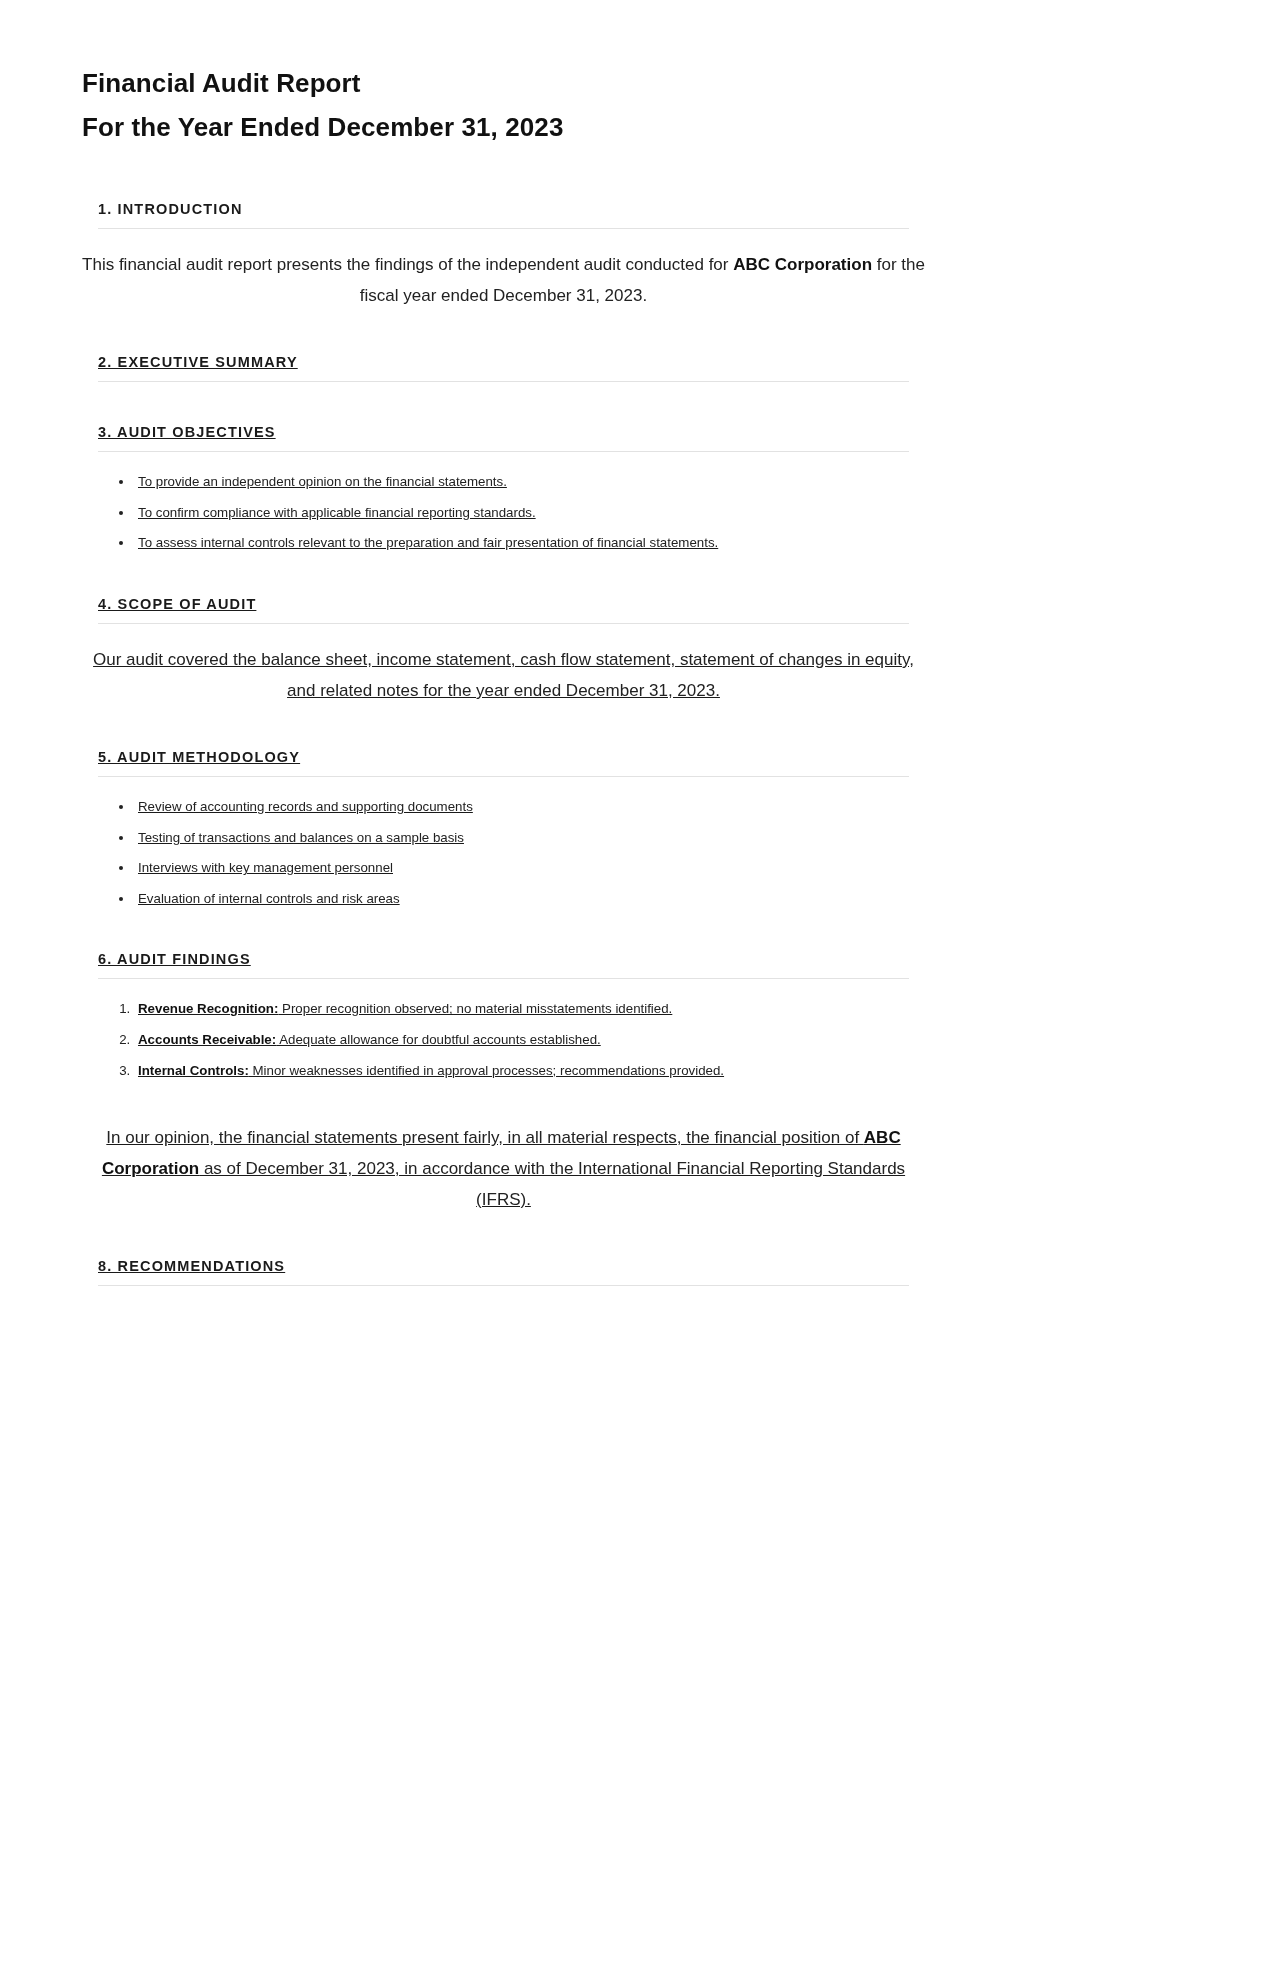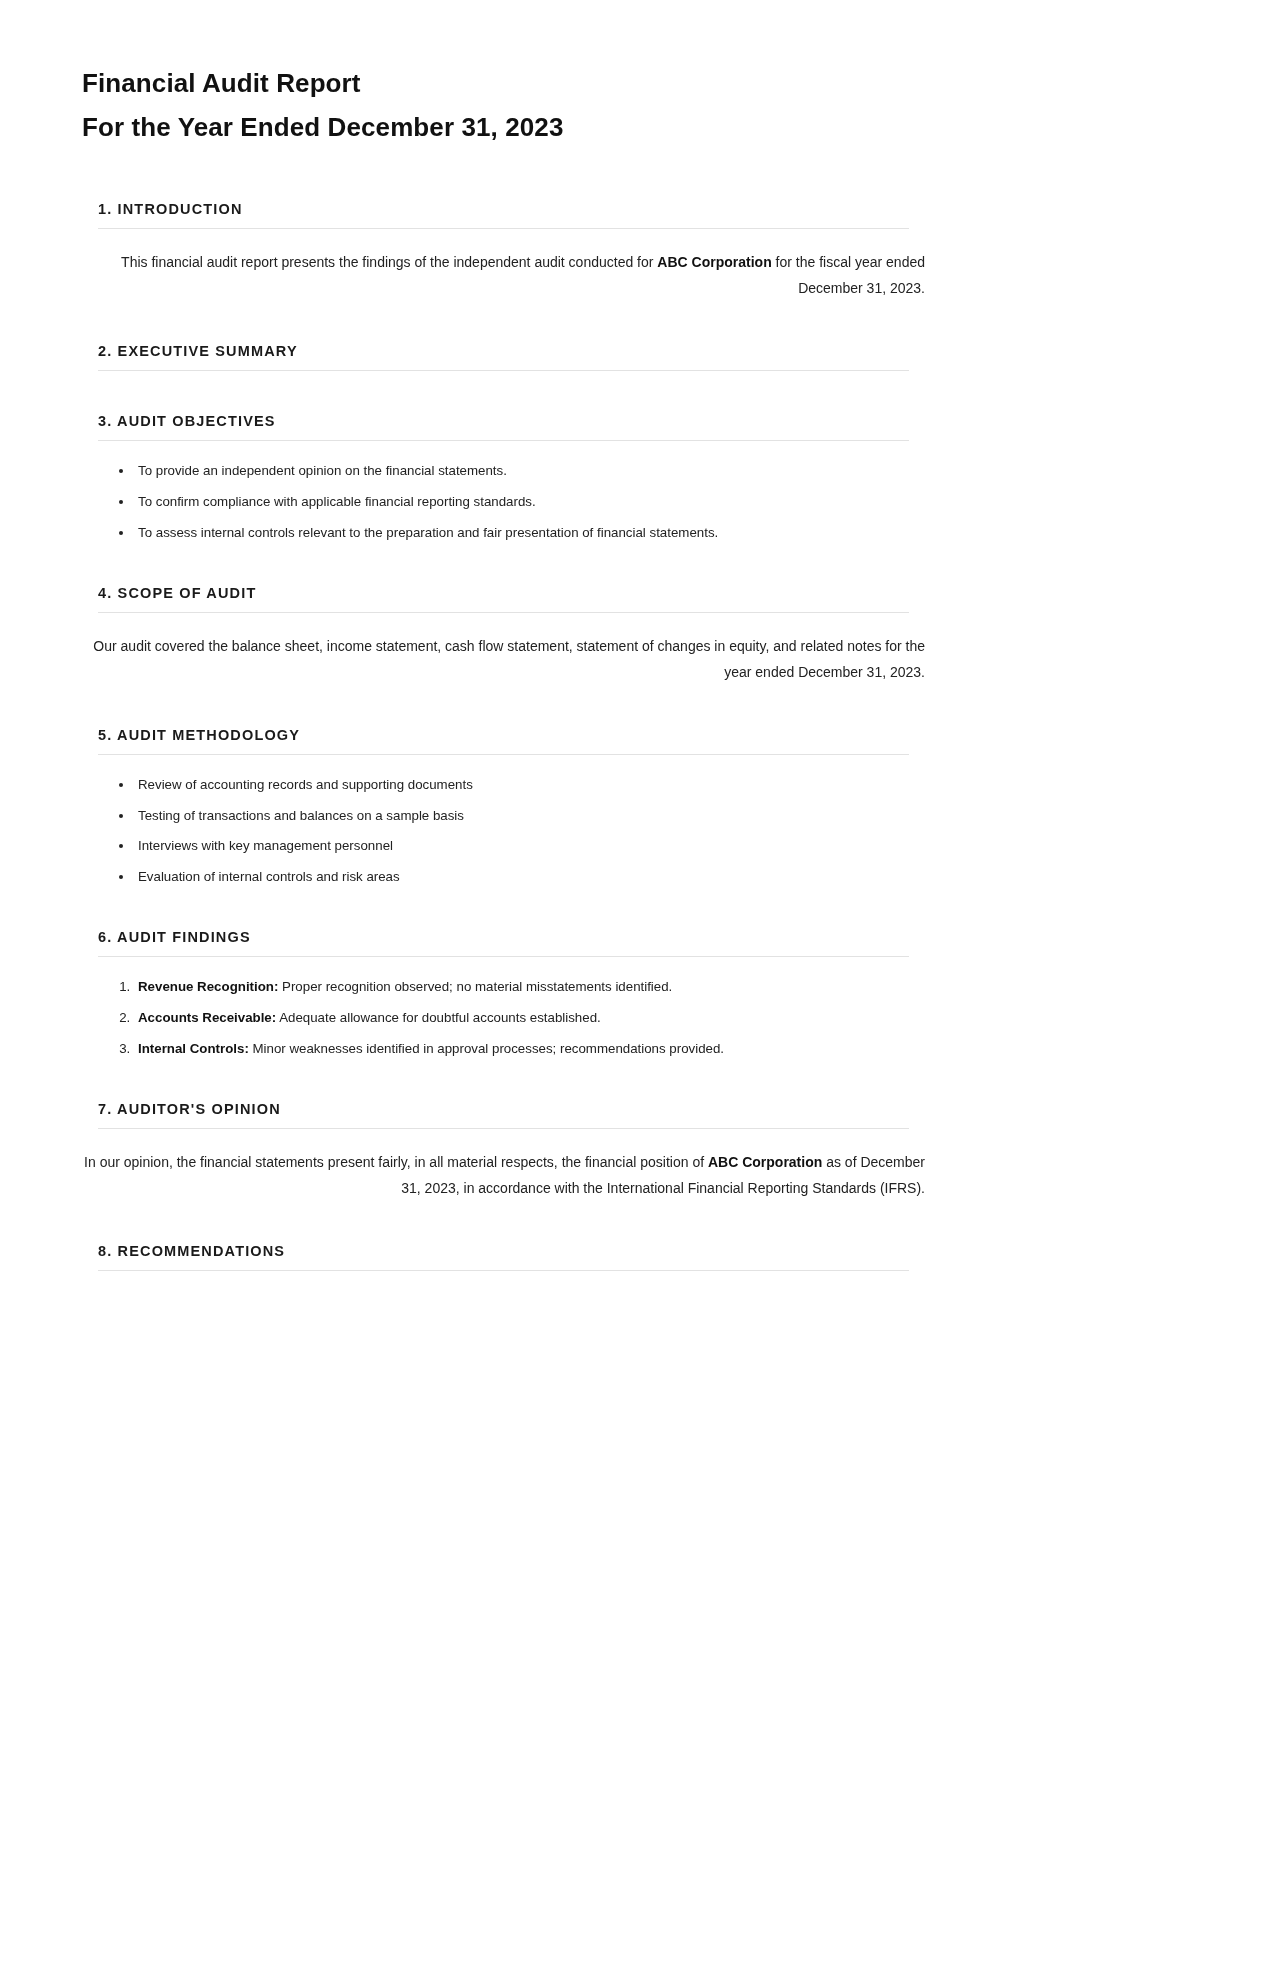--- a/index.html
+++ b/index.html
@@ -50,29 +50,29 @@
     font-size: 14.5px;
     font-weight: 700;
     letter-spacing: 1.15px;
     color: #1a1a1a;
     text-transform: uppercase;
     margin: 16px;
     padding: 0 0 11px 0;
     border-bottom: 1px solid #e2e2e2;
   }
   .sec-gap-first { margin-top: 52px; }
-  .sec-gap { margin-top: 42px; }
+  .sec-gap { margin-top: 42px; text-decoration: underline; }
 
   
   p.body-text {
-    font-size: 14px;
+    font-size: 17px;
     line-height: 1.82;
     color: #222222;
     margin: 21px 0 0 0;
-    text-align: right;
+    text-align: center;
   }
   p.body-text b, .bold {
     font-weight: 700;
     color: #111111;
   }
 
   
   ul.bullet-list,
   ol.number-list {
     font-size: 13.3px;
@@ -147,21 +147,20 @@
     <div class="section sec-gap">
       <h2 class="section-heading">6. AUDIT FINDINGS</h2>
       <ol class="number-list">
         <li><b>Revenue Recognition:</b><span> Proper recognition observed; no material misstatements identified.</span></li>
         <li><b>Accounts Receivable:</b><span> Adequate allowance for doubtful accounts established.</span></li>
         <li><b>Internal Controls:</b><span> Minor weaknesses identified in approval processes; recommendations provided.</span></li>
       </ol>
     </div>
 
     <div class="section sec-gap">
-      <h2 class="section-heading">7. AUDITOR'S OPINION</h2>
       <p class="body-text"><span>In our opinion, the financial statements present fairly, in all material respects, the financial position of </span><b>ABC Corporation</b><span> as of December 31, 2023, in accordance with the International Financial Reporting Standards (IFRS).</span></p>
     </div>
 
     <div class="section sec-gap">
       <h2 class="section-heading">8. RECOMMENDATIONS</h2>
     </div>
 
     <div class="spacer-bottom"></div>
   </div>
 </div>

